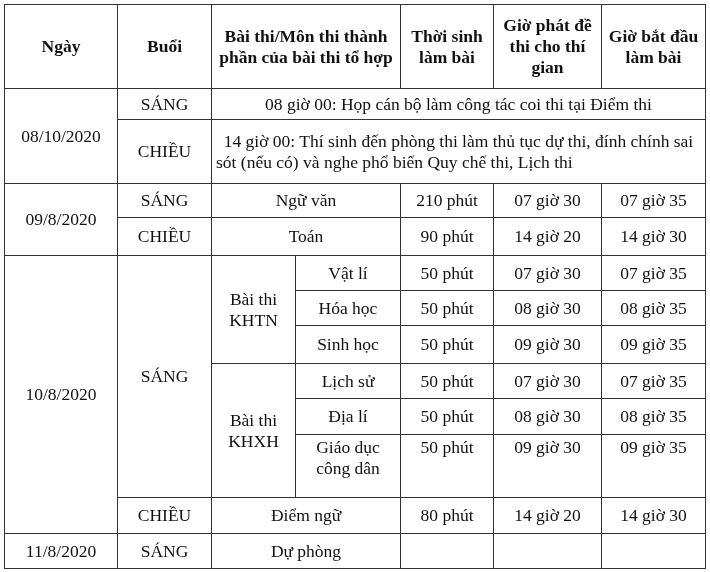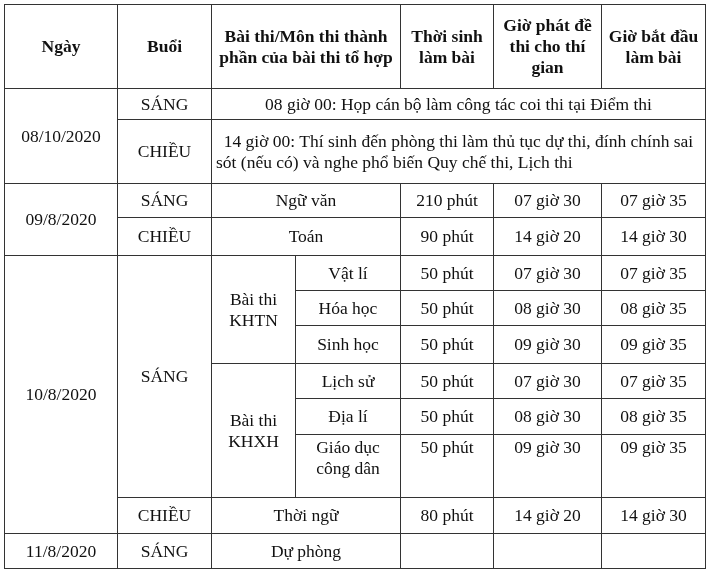--- a/index.html
+++ b/index.html
@@ -116,21 +116,21 @@
   </tr>
   <tr style="height:63px">
     <td class="top">Giáo dục công dân</td>
     <td class="top">50 phút</td>
     <td class="b top">09 giờ 30</td>
     <td class="b top">09 giờ 35</td>
   </tr>
 
   <tr style="height:36px">
     <td>CHIỀU</td>
-    <td colspan="2">Thời ngữ</td>
+    <td colspan="2">Điểm ngữ</td>
     <td>80 phút</td>
     <td class="b">14 giờ 20</td>
     <td class="b">14 giờ 30</td>
   </tr>
 
   <tr style="height:35px">
     <td>11/8/2020</td>
     <td>SÁNG</td>
     <td colspan="2">Dự phòng</td>
     <td></td>

